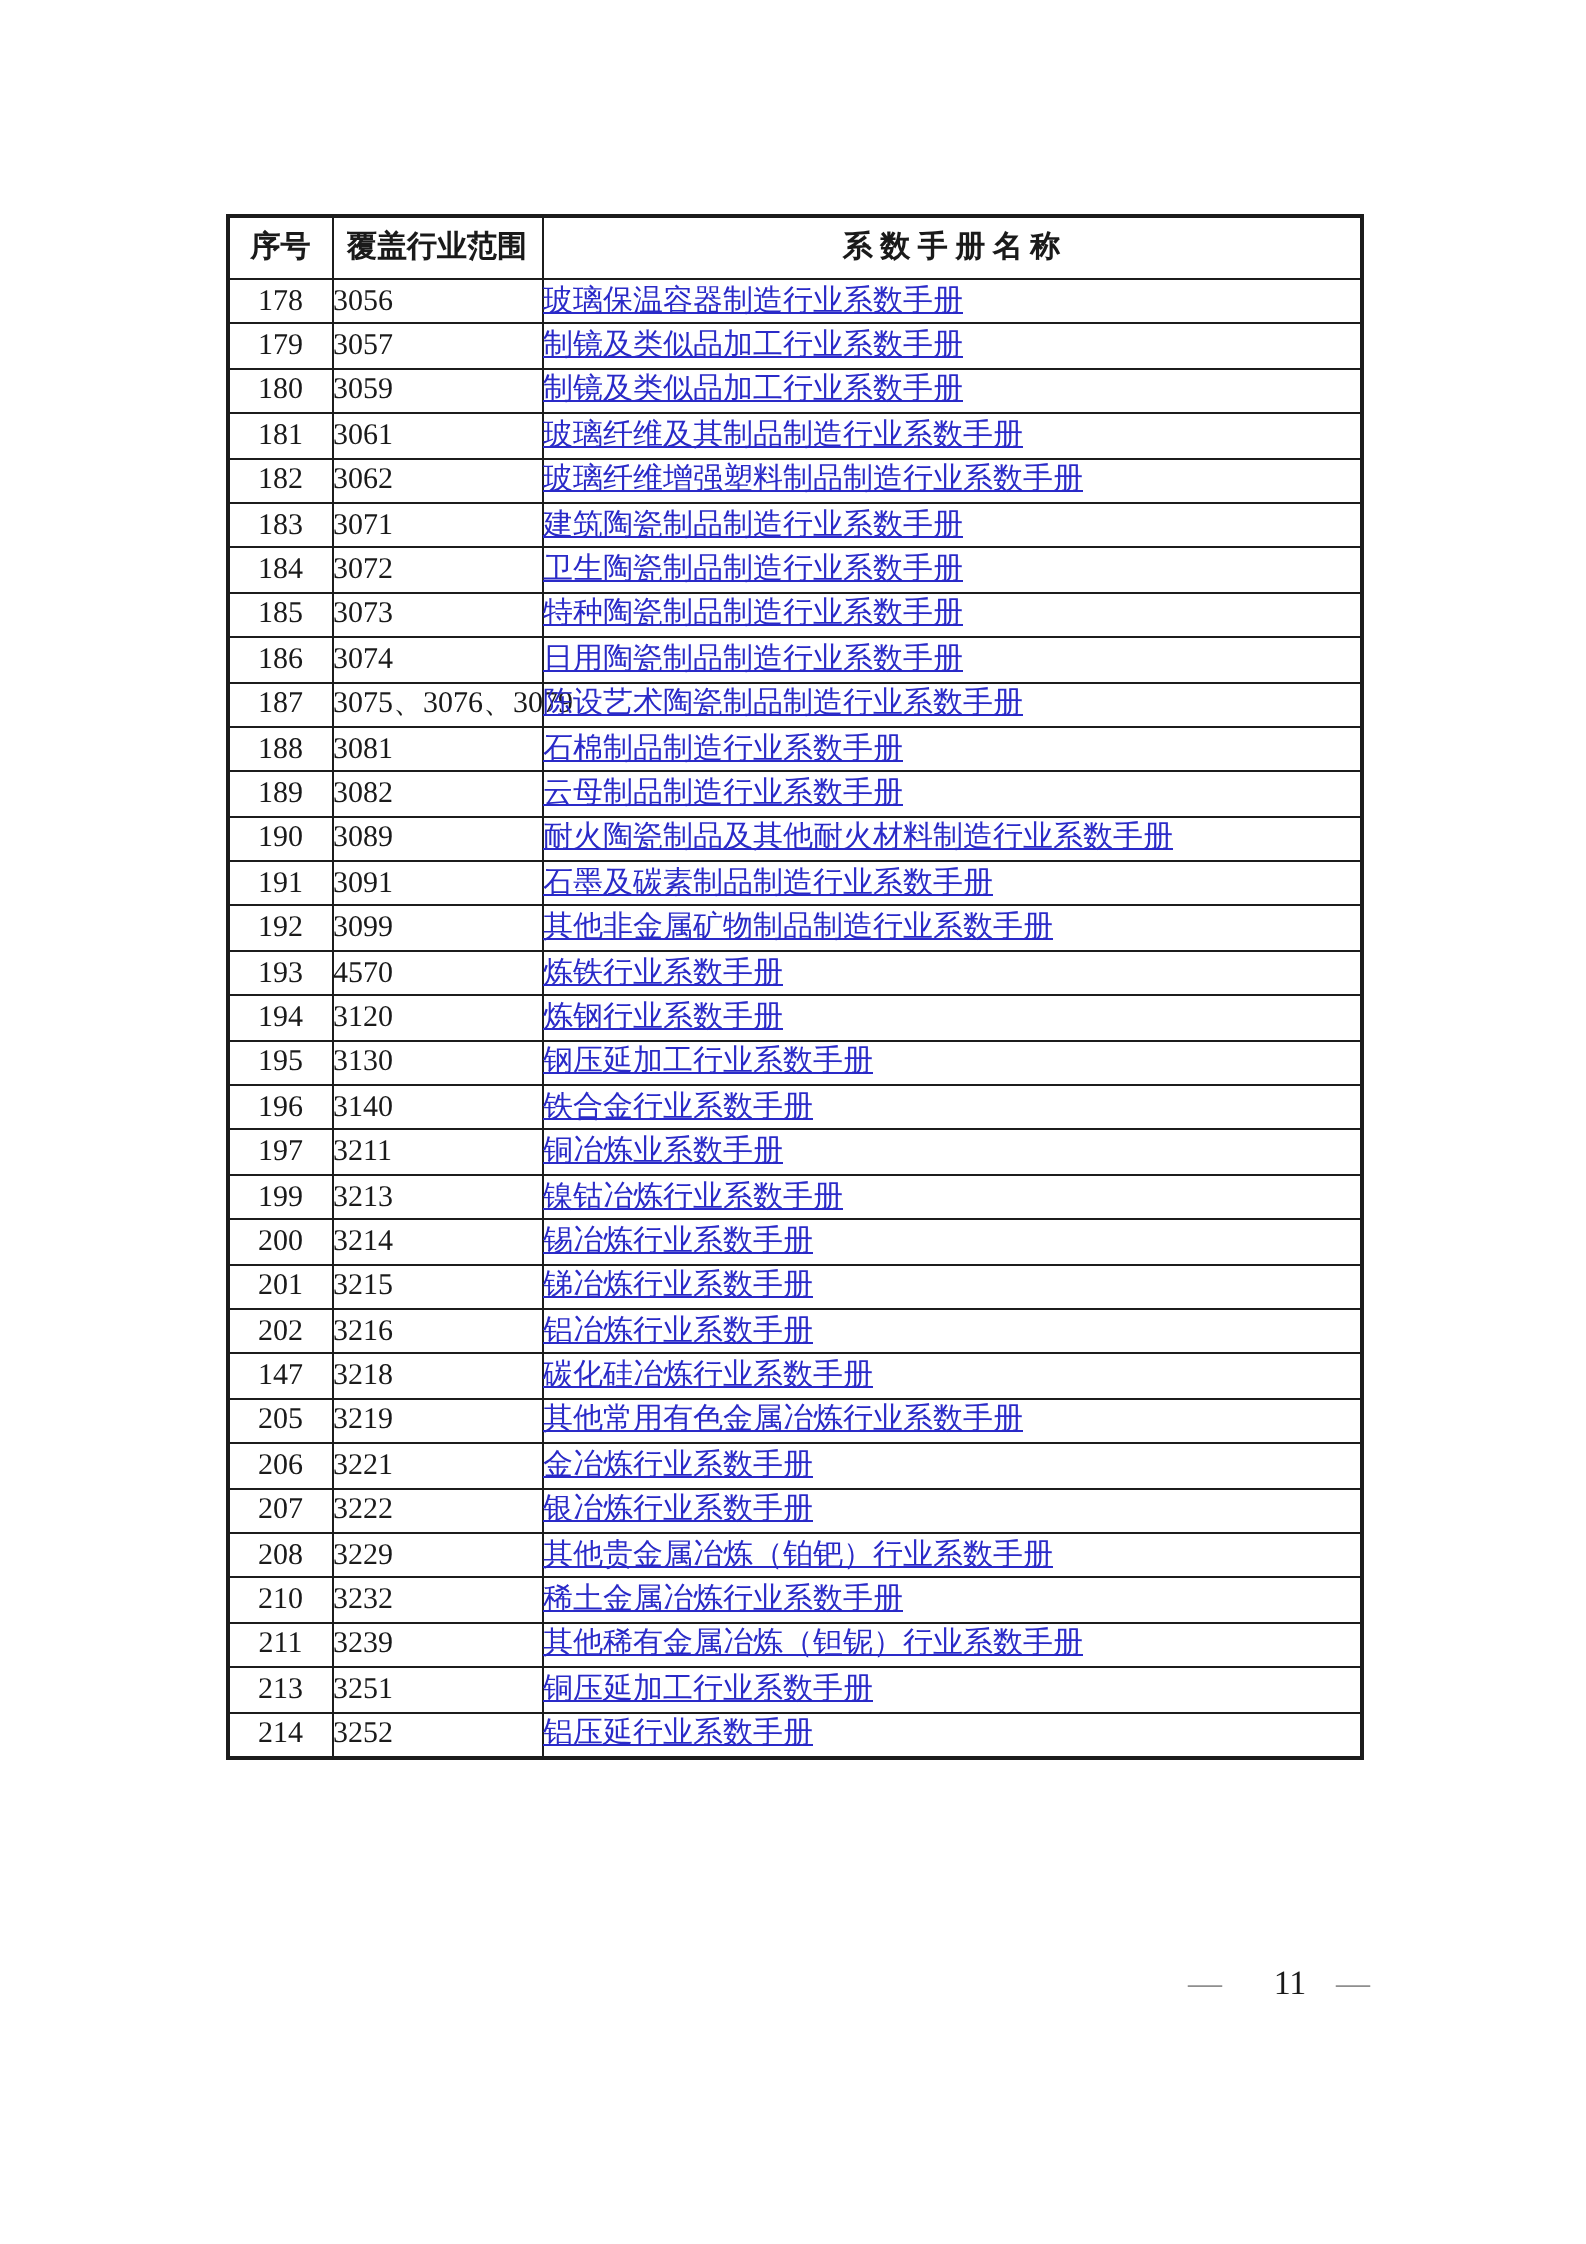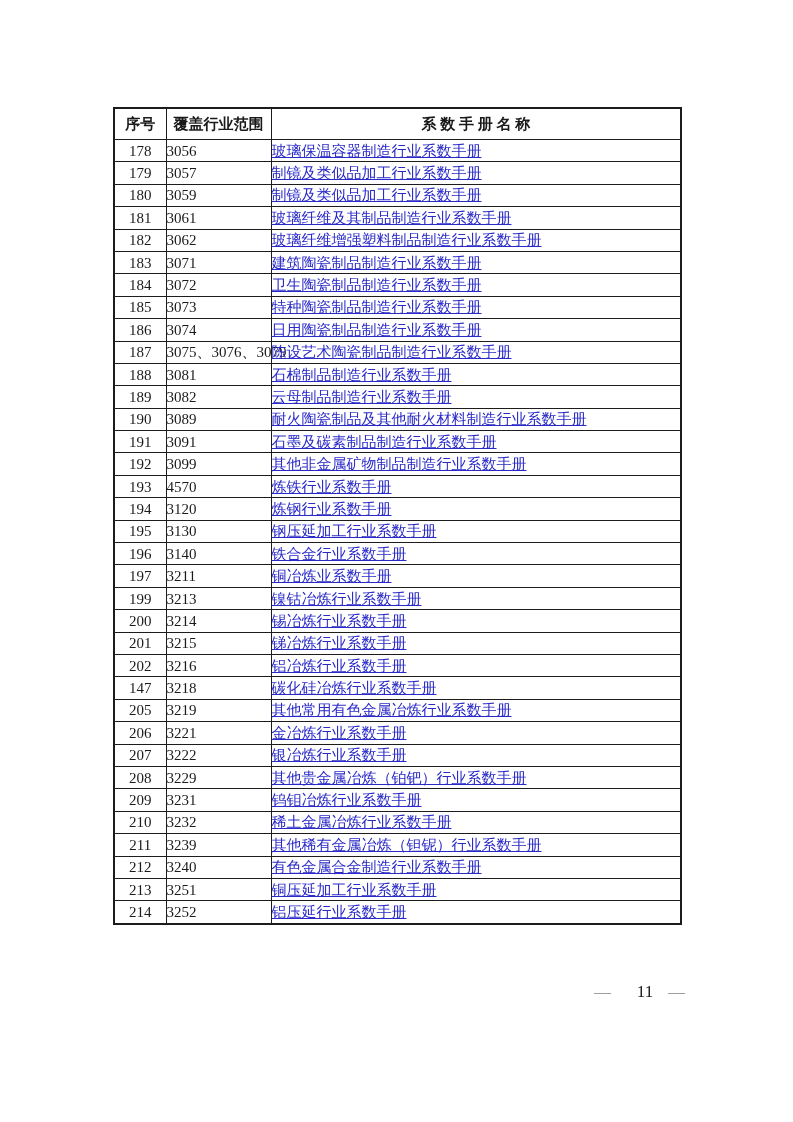--- a/index.html
+++ b/index.html
@@ -219,38 +219,28 @@
         <td class="col-no">207</td>
         <td class="col-codes">3222</td>
         <td class="col-name"><a href="#" class="manual-link">银冶炼行业系数手册</a></td>
       </tr>
       <tr>
         <td class="col-no">208</td>
         <td class="col-codes">3229</td>
         <td class="col-name"><a href="#" class="manual-link">其他贵金属冶炼（铂钯）行业系数手册</a></td>
       </tr>
       <tr>
-        <td class="col-no">209</td>
-        <td class="col-codes">3231</td>
-        <td class="col-name"><a href="#" class="manual-link">钨钼冶炼行业系数手册</a></td>
-      </tr>
-      <tr>
         <td class="col-no">210</td>
         <td class="col-codes">3232</td>
         <td class="col-name"><a href="#" class="manual-link">稀土金属冶炼行业系数手册</a></td>
       </tr>
       <tr>
         <td class="col-no">211</td>
         <td class="col-codes">3239</td>
         <td class="col-name"><a href="#" class="manual-link">其他稀有金属冶炼（钽铌）行业系数手册</a></td>
-      </tr>
-      <tr>
-        <td class="col-no">212</td>
-        <td class="col-codes">3240</td>
-        <td class="col-name"><a href="#" class="manual-link">有色金属合金制造行业系数手册</a></td>
       </tr>
       <tr>
         <td class="col-no">213</td>
         <td class="col-codes">3251</td>
         <td class="col-name"><a href="#" class="manual-link">铜压延加工行业系数手册</a></td>
       </tr>
       <tr>
         <td class="col-no">214</td>
         <td class="col-codes">3252</td>
         <td class="col-name"><a href="#" class="manual-link">铝压延行业系数手册</a></td>

